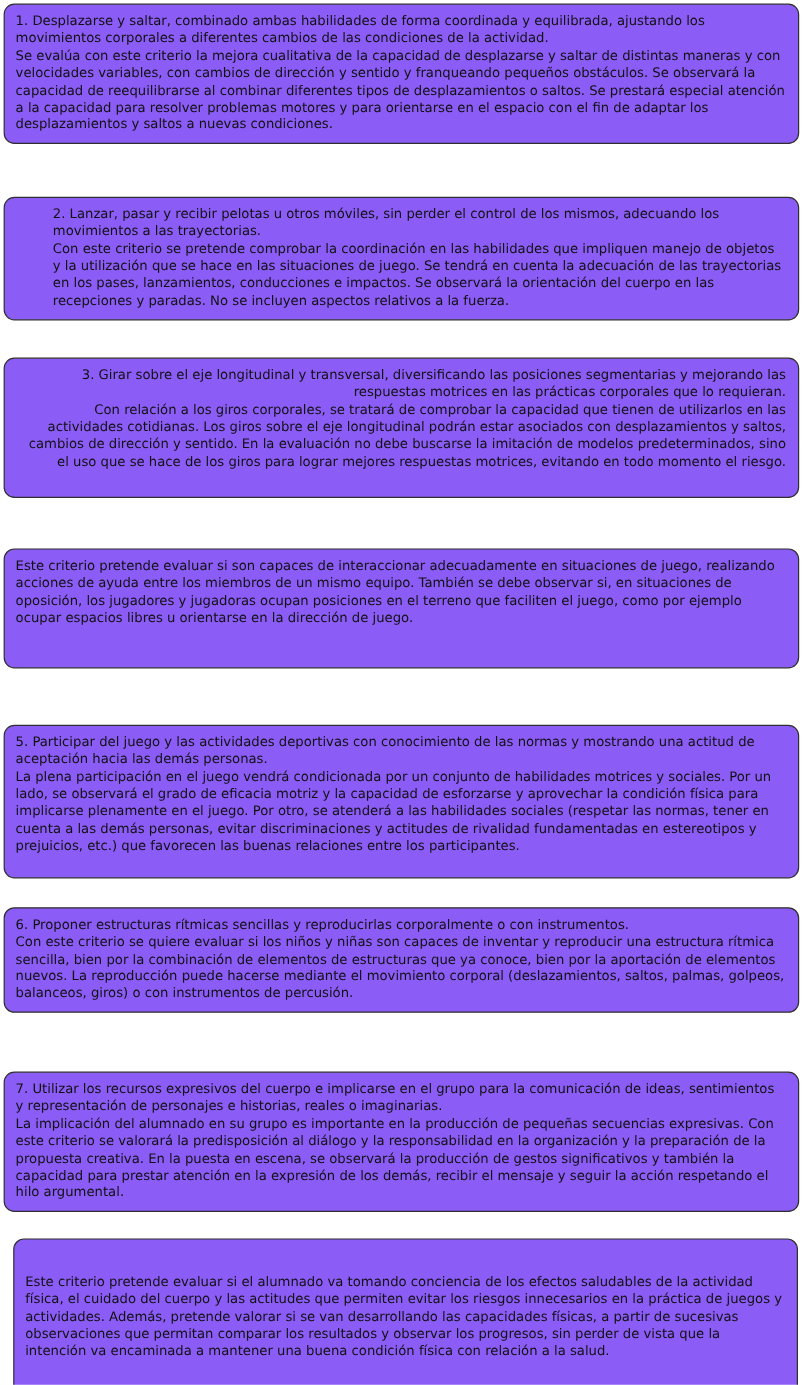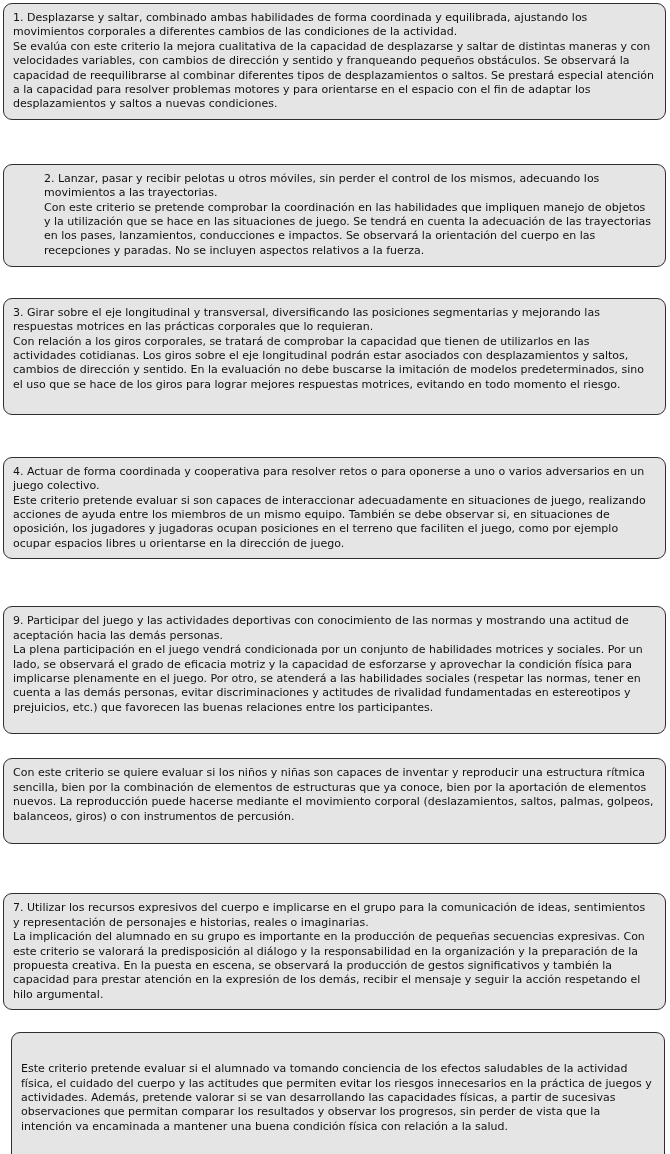--- a/index.html
+++ b/index.html
@@ -13,36 +13,36 @@
     font-family: "DejaVu Sans", "Liberation Sans", sans-serif;
   }
   .page {
     width: 670px;
     height: 1154px;
     position: relative;
   }
   .criterion-box {
     margin-left: 3px;
     margin-right: 4px;
-    background: #e5e5e5;
+    background: #8b5cf6;
     border: 1px solid #2f2f2f;
     border-radius: 9px;
     padding: 7px 10px 7px 9px;
     color: #111111;
     font-size: 11px;
     line-height: 14.4px;
   }
   .criterion-box p {
     margin: 0;
     padding: 0;
   }
   
   #c1 { margin-top: 3px;  min-height: 115px; }
   #c2 { margin-top: 44px; min-height: 103px; padding-left: 40px; }
-  #c3 { margin-top: 31px; min-height: 117px; }
+  #c3 { margin-top: 31px; min-height: 117px; text-align: right; }
   #c4 { margin-top: 42px; min-height: 100px; }
   #c5 { margin-top: 47px; min-height: 128px; }
   #c6 { margin-top: 24px; min-height: 86px;  }
   #c7 { margin-top: 49px; min-height: 112px; }
   #c8 { margin-top: 22px; min-height: 147px; margin-left: 11px; margin-right: 5px; padding-top: 29px; }
 </style>
 </head>
 <body>
 
 <div class="page">
@@ -56,30 +56,30 @@
     <p>2. Lanzar, pasar y recibir pelotas u otros móviles, sin perder el control de los mismos, adecuando los movimientos a las trayectorias.</p>
     <p>Con este criterio se pretende comprobar la coordinación en las habilidades que impliquen manejo de objetos y la utilización que se hace en las situaciones de juego. Se tendrá en cuenta la adecuación de las trayectorias en los pases, lanzamientos, conducciones e impactos. Se observará la orientación del cuerpo en las recepciones y paradas. No se incluyen aspectos relativos a la fuerza.</p>
   </section>
 
   <section id="c3" class="criterion-box">
     <p>3. Girar sobre el eje longitudinal y transversal, diversificando las posiciones segmentarias y mejorando las respuestas motrices en las prácticas corporales que lo requieran.</p>
     <p>Con relación a los giros corporales, se tratará de comprobar la capacidad que tienen de utilizarlos en las actividades cotidianas. Los giros sobre el eje longitudinal podrán estar asociados con desplazamientos y saltos, cambios de dirección y sentido. En la evaluación no debe buscarse la imitación de modelos predeterminados, sino el uso que se hace de los giros para lograr mejores respuestas motrices, evitando en todo momento el riesgo.</p>
   </section>
 
   <section id="c4" class="criterion-box">
-    <p>4. Actuar de forma coordinada y cooperativa para resolver retos o para oponerse a uno o varios adversarios en un juego colectivo.</p>
     <p>Este criterio pretende evaluar si son capaces de interaccionar adecuadamente en situaciones de juego, realizando acciones de ayuda entre los miembros de un mismo equipo. También se debe observar si, en situaciones de oposición, los jugadores y jugadoras ocupan posiciones en el terreno que faciliten el juego, como por ejemplo ocupar espacios libres u orientarse en la dirección de juego.</p>
   </section>
 
   <section id="c5" class="criterion-box">
-    <p>9. Participar del juego y las actividades deportivas con conocimiento de las normas y mostrando una actitud de aceptación hacia las demás personas.</p>
+    <p>5. Participar del juego y las actividades deportivas con conocimiento de las normas y mostrando una actitud de aceptación hacia las demás personas.</p>
     <p>La plena participación en el juego vendrá condicionada por un conjunto de habilidades motrices y sociales. Por un lado, se observará el grado de eficacia motriz y la capacidad de esforzarse y aprovechar la condición física para implicarse plenamente en el juego. Por otro, se atenderá a las habilidades sociales (respetar las normas, tener en cuenta a las demás personas, evitar discriminaciones y actitudes de rivalidad fundamentadas en estereotipos y prejuicios, etc.) que favorecen las buenas relaciones entre los participantes.</p>
   </section>
 
   <section id="c6" class="criterion-box">
+    <p>6. Proponer estructuras rítmicas sencillas y reproducirlas corporalmente o con instrumentos.</p>
     <p>Con este criterio se quiere evaluar si los niños y niñas son capaces de inventar y reproducir una estructura rítmica sencilla, bien por la combinación de elementos de estructuras que ya conoce, bien por la aportación de elementos nuevos. La reproducción puede hacerse mediante el movimiento corporal (deslazamientos, saltos, palmas, golpeos, balanceos, giros) o con instrumentos de percusión.</p>
   </section>
 
   <section id="c7" class="criterion-box">
     <p>7. Utilizar los recursos expresivos del cuerpo e implicarse en el grupo para la comunicación de ideas, sentimientos y representación de personajes e historias, reales o imaginarias.</p>
     <p>La implicación del alumnado en su grupo es importante en la producción de pequeñas secuencias expresivas. Con este criterio se valorará la predisposición al diálogo y la responsabilidad en la organización y la preparación de la propuesta creativa. En la puesta en escena, se observará la producción de gestos significativos y también la capacidad para prestar atención en la expresión de los demás, recibir el mensaje y seguir la acción respetando el hilo argumental.</p>
   </section>
 
   <section id="c8" class="criterion-box">
     <p>Este criterio pretende evaluar si el alumnado va tomando conciencia de los efectos saludables de la actividad física, el cuidado del cuerpo y las actitudes que permiten evitar los riesgos innecesarios en la práctica de juegos y actividades. Además, pretende valorar si se van desarrollando las capacidades físicas, a partir de sucesivas observaciones que permitan comparar los resultados y observar los progresos, sin perder de vista que la intención va encaminada a mantener una buena condición física con relación a la salud.</p>

